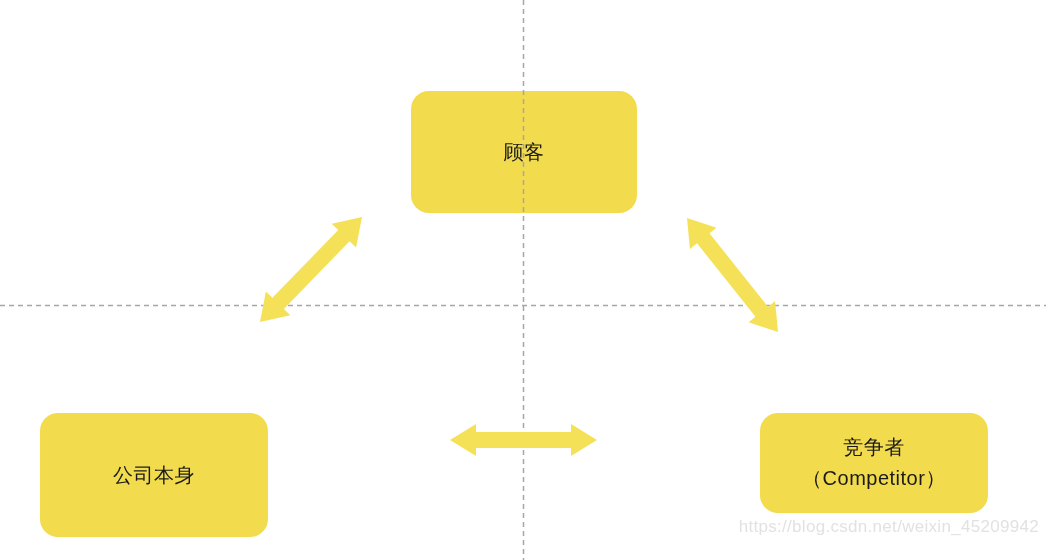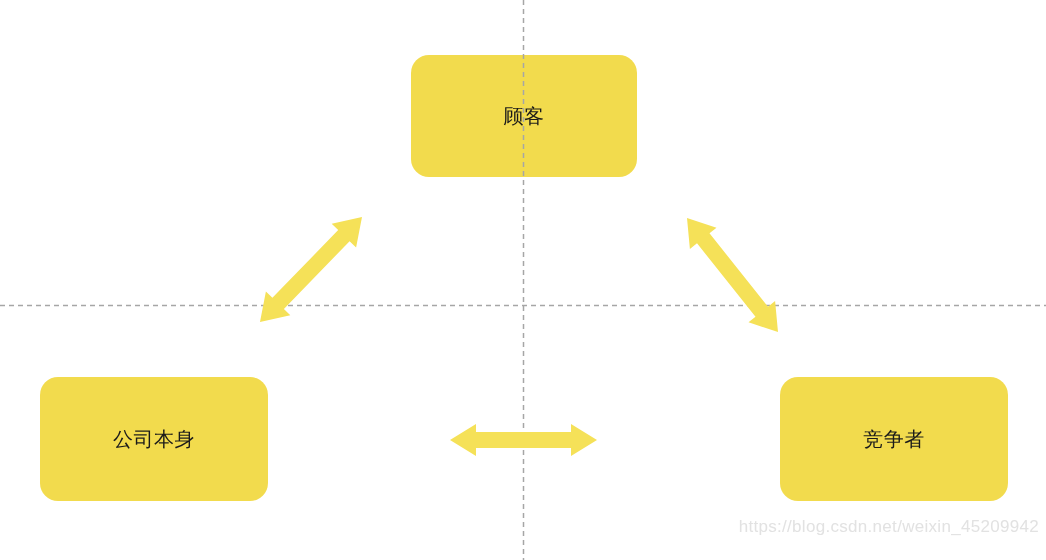--- a/index.html
+++ b/index.html
@@ -28,24 +28,25 @@
     display:flex;
     flex-direction:column;
     align-items:center;
     justify-content:center;
     text-align:center;
     color:var(--color-text);
     font-size:20px;
     line-height:31px;
     letter-spacing:0.5px;
     z-index:1;
+    margin-top:36px;
   }
   .node-customer{left:411px;top:55px;width:226px;height:122px;}
   .node-corporation{left:40px;top:377px;width:228px;height:124px;}
-  .node-competitor{left:780px;top:377px;width:228px;height:124px;}
+  .node-competitor{left:760px;top:377px;width:228px;height:100px;}
   .overlay{
     position:absolute;
     left:0;top:0;width:1046px;height:560px;
     z-index:2;
     pointer-events:none;
   }
   .guide{
     stroke:var(--color-dashed_line);
     stroke-width:1.5;
     stroke-dasharray:5 4;
@@ -73,20 +74,21 @@
   <div class="node node-customer">
     <span>顾客</span>
   </div>
 
   <div class="node node-corporation">
     <span>公司本身</span>
   </div>
 
   <div class="node node-competitor">
     <span>竞争者</span>
+    <span>（Competitor）</span>
   </div>
 
   <svg class="overlay" viewBox="0 0 1046 560">
     <line class="guide" x1="0" y1="305.5" x2="1046" y2="305.5"></line>
     <line class="guide" x1="523.5" y1="0" x2="523.5" y2="560"></line>
 
     <polygon class="arrow" points="260,322 290.3,315.2 283.9,308.9 349.6,241.2 356.1,247.5 362,217 331.7,223.8 338.2,230.1 272.4,297.8 265.9,291.5"></polygon>
 
     <polygon class="arrow" points="687,218 689.9,248.9 697,243.3 755.5,316.7 748.5,322.3 778,332 775.1,301.1 768,306.7 709.5,233.3 716.5,227.7"></polygon>
 

